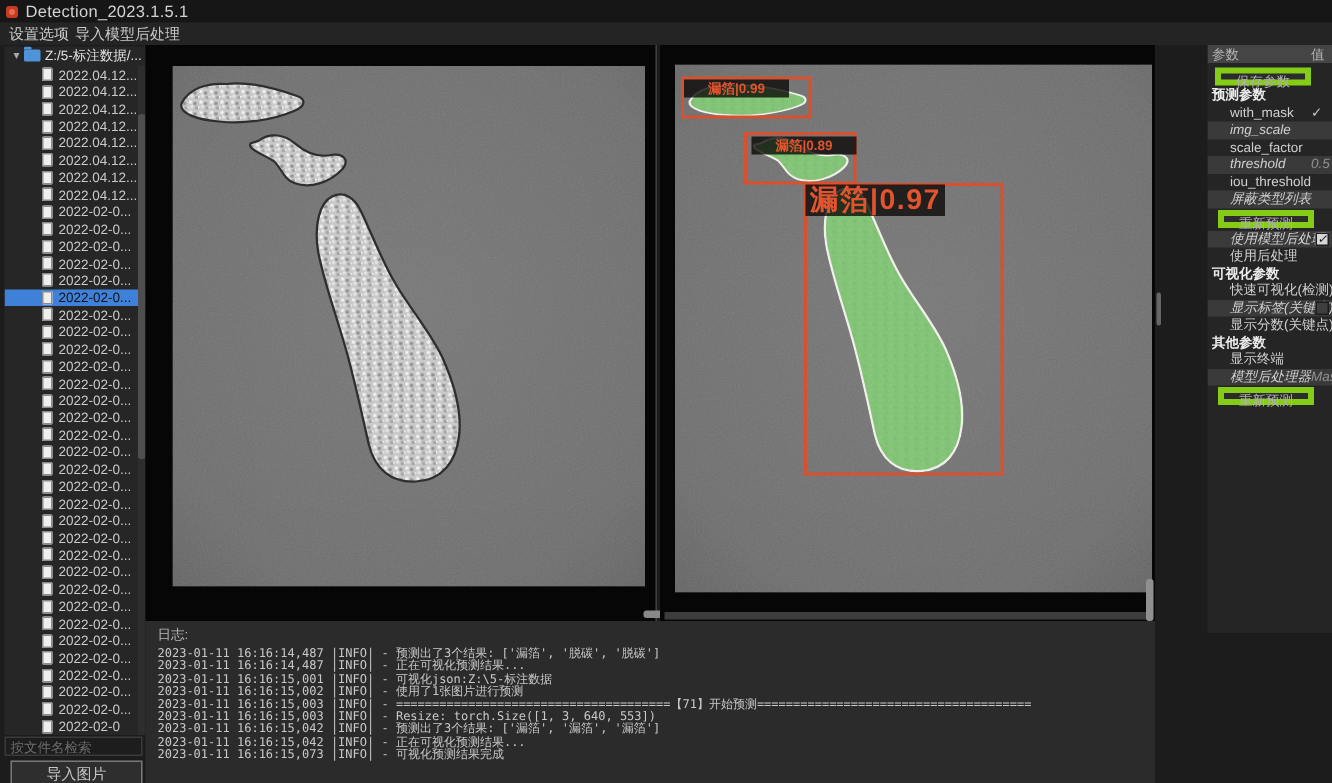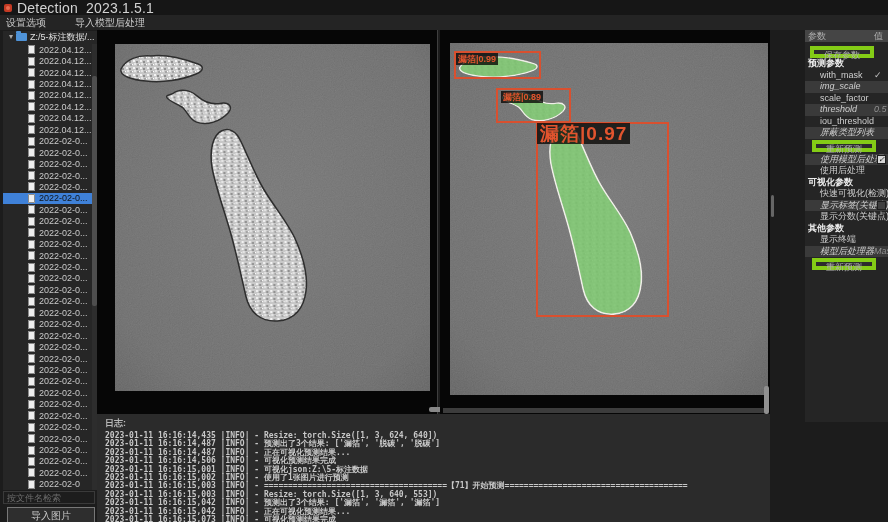--- a/index.html
+++ b/index.html
@@ -2,22 +2,22 @@
 <html><head>
 <meta charset="utf-8">
 <style>
   html,body{margin:0;padding:0;background:#111;}
   #app{position:relative;width:888px;height:522px;background:#1c1c1c;overflow:hidden;
        font-family:"Liberation Sans",sans-serif;color:#ccc;-webkit-font-smoothing:antialiased;}
   
   .titlebar{position:absolute;left:0;top:0;width:888px;height:15px;background:#161616;display:flex;align-items:center;}
   .app-icon{width:8px;height:8px;margin:0 5px 0 4px;background:#c43a24;border-radius:2px;position:relative;}
   .app-icon:after{content:"";position:absolute;left:2px;top:2px;width:4px;height:4px;border-radius:50%;background:#e86a50;}
-  .title{font-size:14px;color:#d2d2d2;letter-spacing:.2px;}
-  .menubar{position:absolute;left:0;top:15px;width:888px;height:15px;background:#242424;display:flex;align-items:center;gap:29px;padding-left:6px;box-sizing:border-box;}
+  .title{font-size:11px;color:#d2d2d2;letter-spacing:.2px;}
+  .menubar{position:absolute;left:0;top:15px;width:888px;height:15px;background:#242424;display:flex;align-items:center;gap:4px;padding-left:6px;box-sizing:border-box;}
   .menu-item{font-size:10px;color:#c9c9c9;cursor:default;}
   
   .tree-panel{position:absolute;left:3px;top:31px;width:94px;height:459px;background:#262626;overflow:hidden;}
   .tree-root{height:12px;display:flex;align-items:center;gap:3px;padding-left:6px;}
   .caret{font-size:8px;color:#a8a8a8;line-height:8px;}
   .folder-icon{width:11px;height:8px;background:#4f93d8;border-radius:1px;position:relative;flex:none;}
   .folder-icon:before{content:"";position:absolute;left:0;top:-2px;width:5px;height:2px;background:#4f93d8;border-radius:1px 1px 0 0;}
   .tree-root-label{font-size:9px;color:#e2e2e2;white-space:nowrap;}
   .tree-list{position:absolute;left:0;top:13px;width:94px;}
   .tree-item{height:11.45px;display:flex;align-items:center;gap:4px;padding-left:25px;}
@@ -34,24 +34,24 @@
   .viewer{position:absolute;top:30px;height:384px;background:#060606;overflow:hidden;}
   .viewer-left{left:97px;width:340px;}
   .viewer-right{left:440px;width:330px;}
   .photo{position:absolute;display:block;}
   .divider{position:absolute;left:437px;top:30px;width:1px;height:384px;background:#3f3f3f;}
   .divider-nub{position:absolute;left:429px;top:407px;width:14px;height:5px;background:#888;border-radius:2px;}
   .h-scroll{position:absolute;left:443px;top:408px;width:322px;height:5px;background:#3c3c3c;}
   .v-thumb{position:absolute;left:764px;top:386px;width:5px;height:28px;background:#8f8f8f;border-radius:2px;}
   .p-scroll-thumb{position:absolute;left:771px;top:195px;width:3px;height:22px;background:#666;border-radius:2px;}
   .det-label{position:absolute;background:rgba(8,6,4,.78);color:#e2542e;font-weight:bold;white-space:nowrap;}
-  .det-small{font-size:9px;height:12px;line-height:12px;padding:0 2px;}
+  .det-small{font-size:9px;height:12px;line-height:12px;padding:0 16px;}
   .det-big{font-size:19px;height:21px;line-height:21px;padding:0 3px;letter-spacing:1px;}
   
-  .log-panel{position:absolute;left:97px;top:414px;width:673px;height:108px;background:#2b2b2b;box-sizing:border-box;padding:3px 0 0 8px;overflow:hidden;font-weight:bold;}
+  .log-panel{position:absolute;left:97px;top:414px;width:673px;height:108px;background:#2b2b2b;box-sizing:border-box;padding:3px 0 0 8px;overflow:hidden;}
   .log-title{font-size:9px;color:#b8b8b8;margin-bottom:2px;}
   .log-line{font-family:"DejaVu Sans Mono","Liberation Mono",monospace;font-size:8px;line-height:8.4px;color:#c8c8c8;white-space:pre;}
   
   .params-panel{position:absolute;left:805px;top:30px;width:113px;height:392px;background:#252525;overflow:hidden;}
   .p-header{position:relative;height:12px;background:#454545;color:#b5b5b5;font-size:9px;line-height:12px;padding-left:3px;}
   .p-header .vh{position:absolute;left:69px;top:0;}
   .p-saverow{height:16px;padding:2px 0 0 5px;box-sizing:border-box;}
   .p-btn{background:#2c2c2c;border:4px solid #84cc16;color:#b0b0b0;font-size:9px;height:12px;line-height:10px;padding:0 10px;font-family:"Liberation Sans",sans-serif;}
   .p-row{position:relative;font-size:9px;}
   .p-section{height:11.5px;line-height:11.5px;font-weight:bold;color:#ececec;padding-left:3px;}
@@ -314,24 +314,22 @@
     <div class="det-label det-big" style="left:97px;top:93px">漏箔|0.97</div>
   </div>
 
   <div class="h-scroll"></div>
   <div class="v-thumb"></div>
   <div class="p-scroll-thumb"></div>
 
   <div class="log-panel">
     <div class="log-title">日志:</div>
     <div id="log-lines">
-        <div class="log-line">2023-01-11 16:16:14,435 |INFO| - Resize: torch.Size([1, 3, 624, 640])</div>
         <div class="log-line">2023-01-11 16:16:14,487 |INFO| - 预测出了3个结果: ['漏箔', '脱碳', '脱碳']</div>
         <div class="log-line">2023-01-11 16:16:14,487 |INFO| - 正在可视化预测结果...</div>
-        <div class="log-line">2023-01-11 16:16:14,506 |INFO| - 可视化预测结果完成</div>
         <div class="log-line">2023-01-11 16:16:15,001 |INFO| - 可视化json:Z:\5-标注数据</div>
         <div class="log-line">2023-01-11 16:16:15,002 |INFO| - 使用了1张图片进行预测</div>
         <div class="log-line">2023-01-11 16:16:15,003 |INFO| - ======================================【71】开始预测======================================</div>
         <div class="log-line">2023-01-11 16:16:15,003 |INFO| - Resize: torch.Size([1, 3, 640, 553])</div>
         <div class="log-line">2023-01-11 16:16:15,042 |INFO| - 预测出了3个结果: ['漏箔', '漏箔', '漏箔']</div>
         <div class="log-line">2023-01-11 16:16:15,042 |INFO| - 正在可视化预测结果...</div>
         <div class="log-line">2023-01-11 16:16:15,073 |INFO| - 可视化预测结果完成</div>
       </div>
   </div>
 

